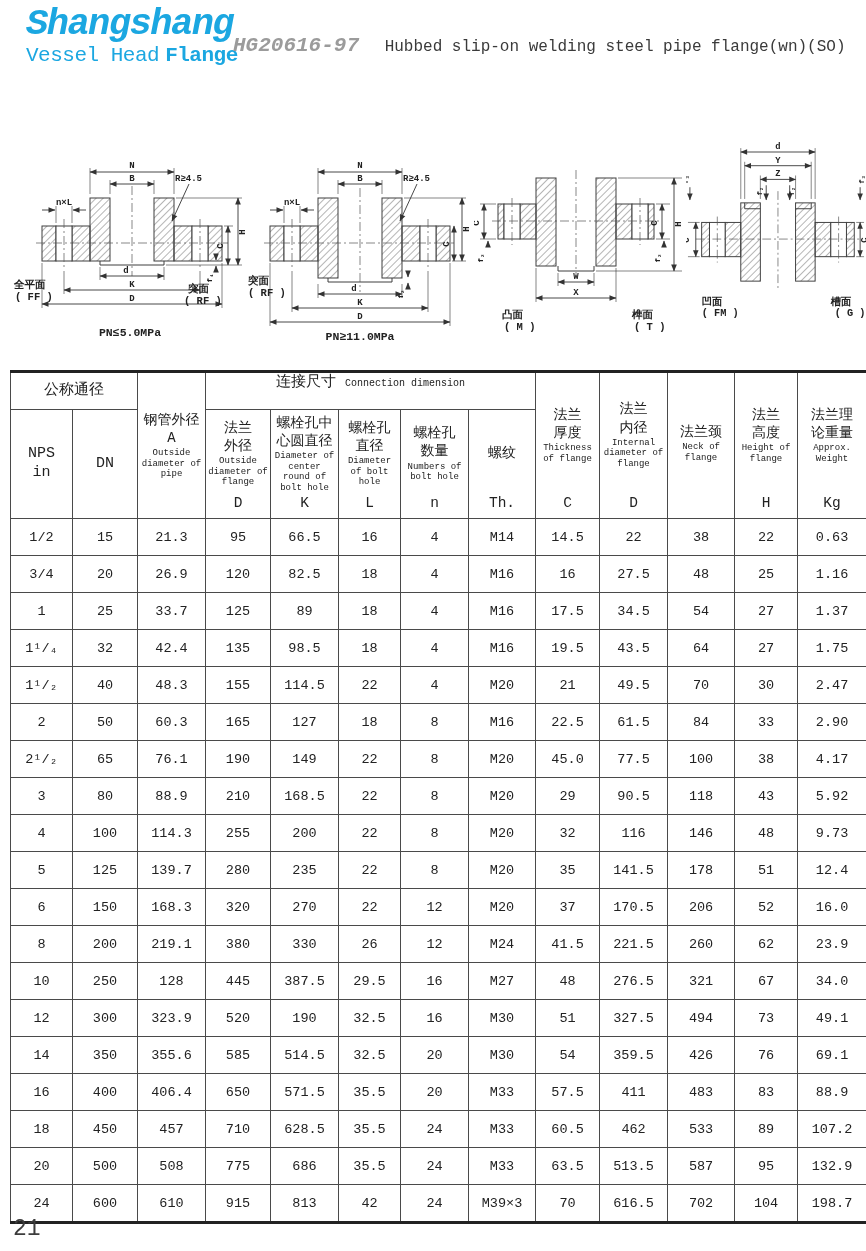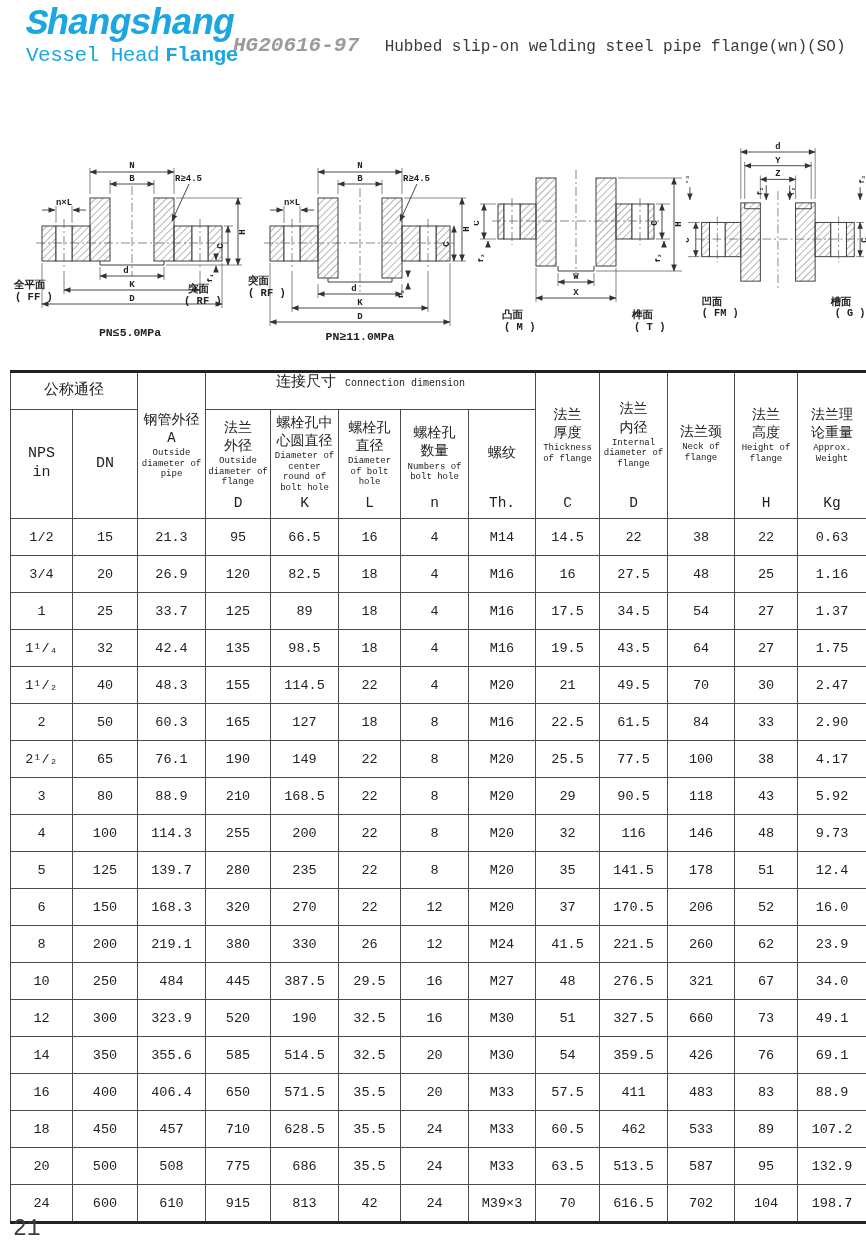--- a/index.html
+++ b/index.html
@@ -552,21 +552,21 @@
           </tr>
           <tr>
             <td>2¹/₂</td>
             <td>65</td>
             <td>76.1</td>
             <td>190</td>
             <td>149</td>
             <td>22</td>
             <td>8</td>
             <td>M20</td>
-            <td>25.5</td>
+            <td>45.0</td>
             <td>77.5</td>
             <td>100</td>
             <td>38</td>
             <td>4.17</td>
           </tr>
           <tr>
             <td>3</td>
             <td>80</td>
             <td>88.9</td>
             <td>210</td>
@@ -636,21 +636,21 @@
             <td>M24</td>
             <td>41.5</td>
             <td>221.5</td>
             <td>260</td>
             <td>62</td>
             <td>23.9</td>
           </tr>
           <tr>
             <td>10</td>
             <td>250</td>
-            <td>484</td>
+            <td>128</td>
             <td>445</td>
             <td>387.5</td>
             <td>29.5</td>
             <td>16</td>
             <td>M27</td>
             <td>48</td>
             <td>276.5</td>
             <td>321</td>
             <td>67</td>
             <td>34.0</td>
@@ -659,21 +659,21 @@
             <td>12</td>
             <td>300</td>
             <td>323.9</td>
             <td>520</td>
             <td>190</td>
             <td>32.5</td>
             <td>16</td>
             <td>M30</td>
             <td>51</td>
             <td>327.5</td>
-            <td>660</td>
+            <td>494</td>
             <td>73</td>
             <td>49.1</td>
           </tr>
           <tr>
             <td>14</td>
             <td>350</td>
             <td>355.6</td>
             <td>585</td>
             <td>514.5</td>
             <td>32.5</td>

